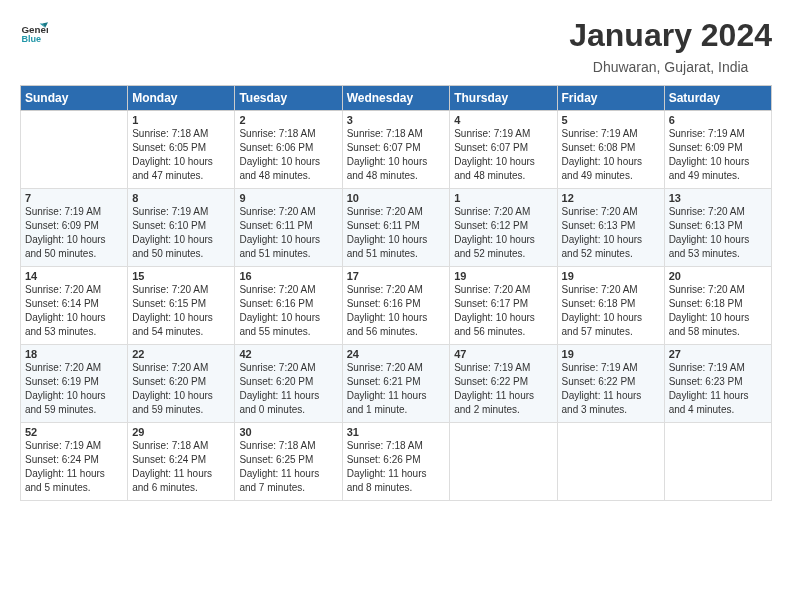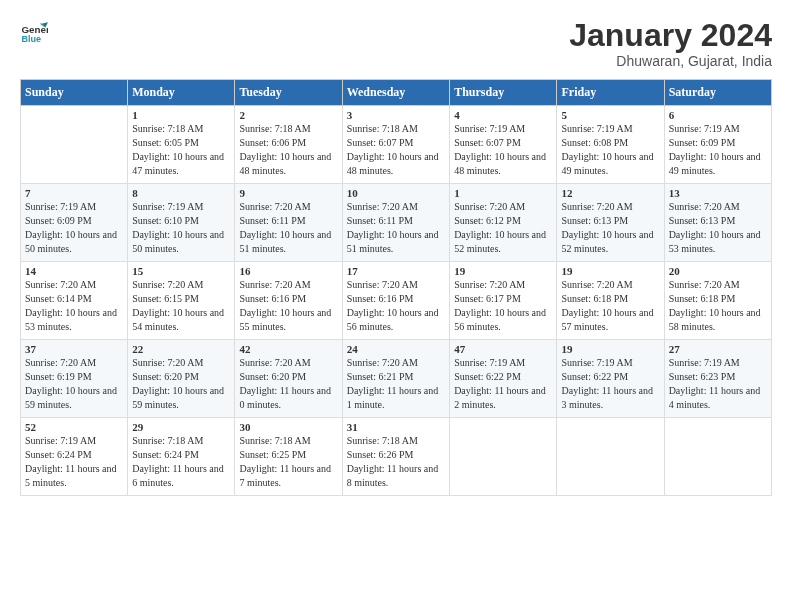--- a/index.html
+++ b/index.html
@@ -25,37 +25,37 @@
     .logo {
       display: flex;
       align-items: center;
       gap: 4px;
     }
     .logo-icon {
       width: 28px;
       height: 28px;
     }
     .title-block {
-      text-align: right;
+      text-align: center;
     }
     .month-title {
       font-size: 32px;
       font-weight: bold;
       color: #333;
       line-height: 1.1;
     }
     .subtitle {
       font-size: 14px;
       color: #555;
+      margin-top: 6px;
     }
     .calendar {
       width: 100%;
       border-collapse: collapse;
       font-size: 10px;
-      font-family: Liberation Serif, serif;
     }
     .calendar th {
       background: #2b6cb0;
       color: #fff;
       padding: 5px 4px;
       font-size: 12px;
       font-weight: bold;
       border: 1px solid #ccc;
       text-align: left;
     }
@@ -200,21 +200,21 @@
             <span class="day-number">19</span>
             <div class="day-info">Sunrise: 7:20 AM<br>Sunset: 6:18 PM<br>Daylight: 10 hours and 57 minutes.</div>
           </td>
           <td>
             <span class="day-number">20</span>
             <div class="day-info">Sunrise: 7:20 AM<br>Sunset: 6:18 PM<br>Daylight: 10 hours and 58 minutes.</div>
           </td>
         </tr>
         <tr class="row-alt">
           <td>
-            <span class="day-number">37</span>
+            <span class="day-number">18</span>
             <div class="day-info">Sunrise: 7:20 AM<br>Sunset: 6:19 PM<br>Daylight: 10 hours and 59 minutes.</div>
           </td>
           <td>
             <span class="day-number">22</span>
             <div class="day-info">Sunrise: 7:20 AM<br>Sunset: 6:20 PM<br>Daylight: 10 hours and 59 minutes.</div>
           </td>
           <td>
             <span class="day-number">42</span>
             <div class="day-info">Sunrise: 7:20 AM<br>Sunset: 6:20 PM<br>Daylight: 11 hours and 0 minutes.</div>
           </td>

